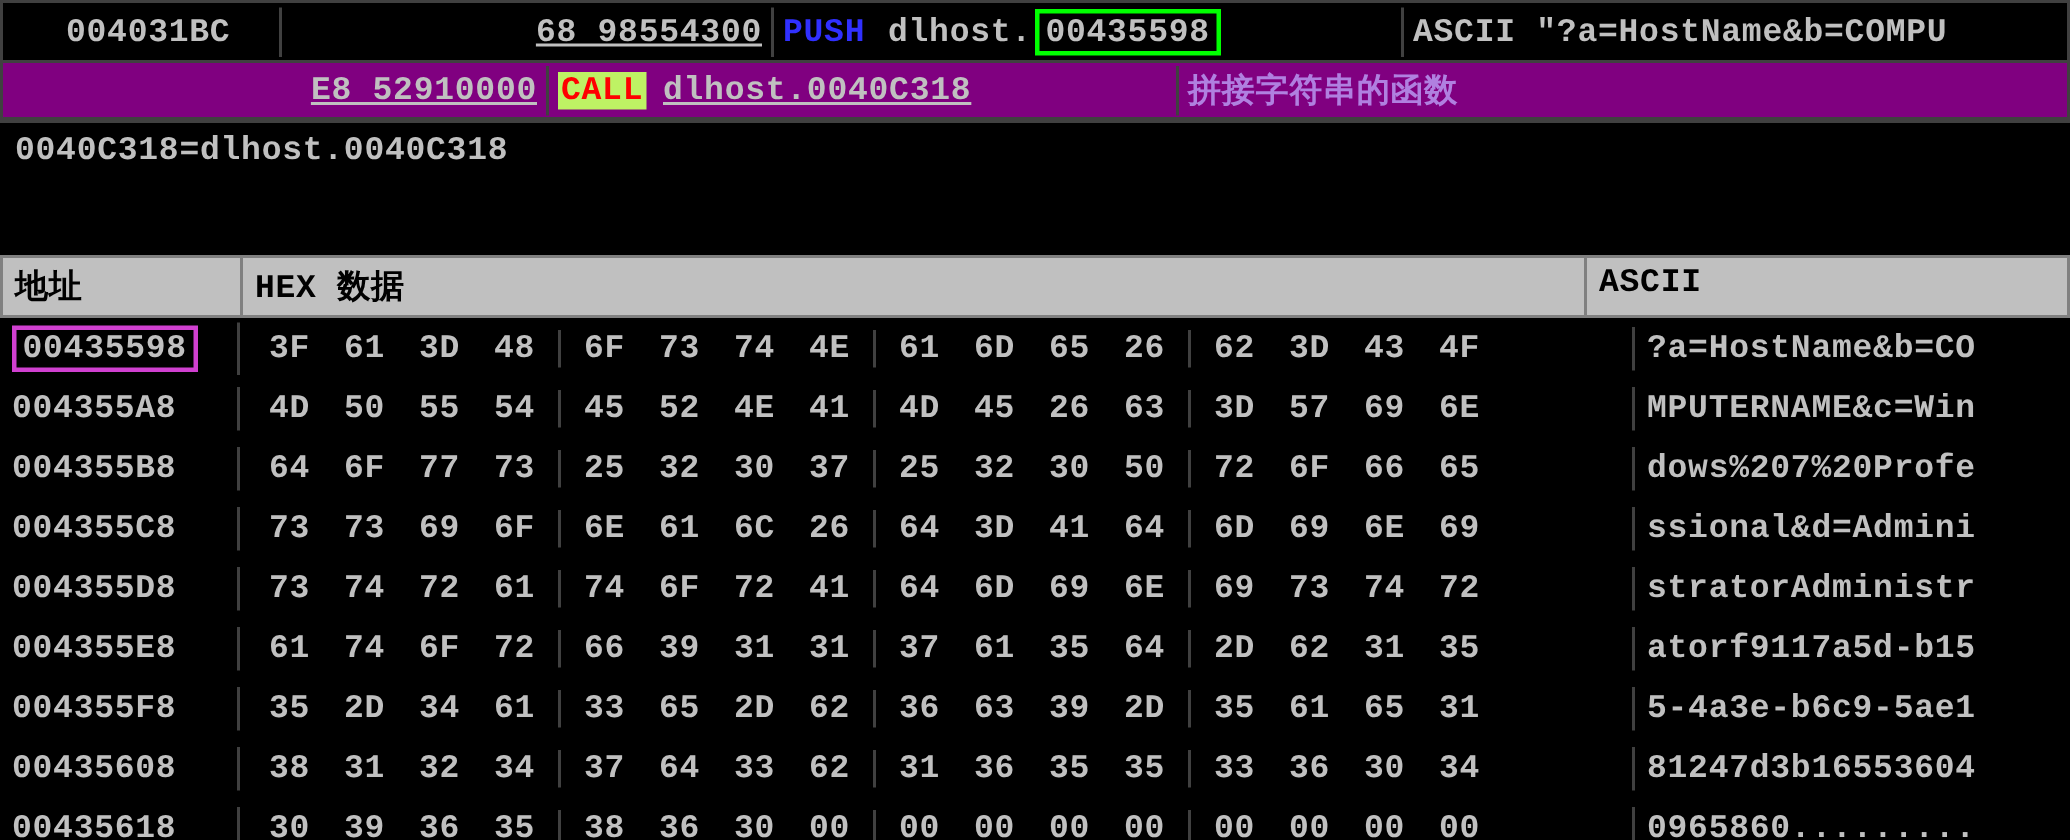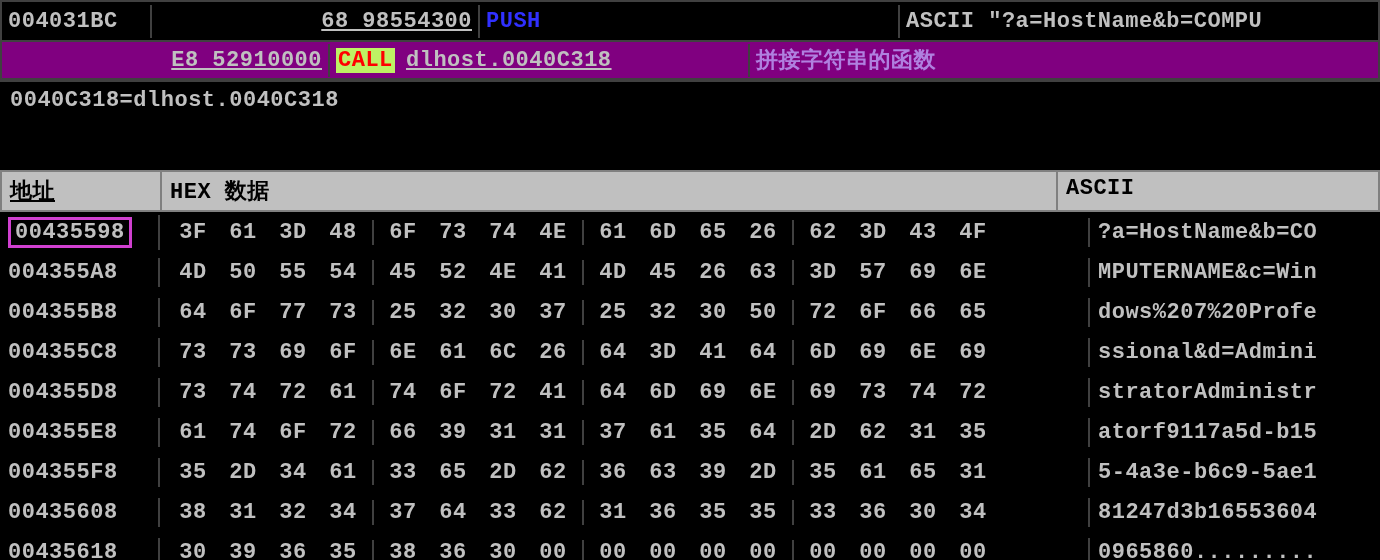--- a/index.html
+++ b/index.html
@@ -8,39 +8,39 @@
   font-family: "Courier New", monospace;
   font-weight: bold;
   font-size: 22px;
   color: #c0c0c0;
   width: 1380px;
   height: 560px;
   overflow: hidden;
   letter-spacing: 0.5px;
 }
 .disasm { width: 100%; }
-.drow { display: flex; align-items: center; height: 40px; border: 2px solid #404040; border-bottom: none; }
+.drow { display: flex; align-items: center; height: 40px; border: 2px solid #404040; border-bottom: none; padding-left: 36px; }
 .drow:last-child { border-bottom: 2px solid #404040; }
 .col-addr { width: 150px; padding: 4px 6px; text-align: left; border-right: 2px solid #404040; }
 .col-bytes { width: 300px; padding: 4px 6px; text-align: right; border-right: 2px solid #404040; margin-left: 28px; }
 .col-instr { width: 420px; padding: 4px 6px; border-right: 2px solid #404040; display: flex; align-items: center; }
 .col-com { flex: 1; padding: 4px 6px; white-space: nowrap; overflow: hidden; }
 .row0 { background: #000; color: #c0c0c0; }
 .row1 { background: #800080; color: #c0c0c0; }
 .addr-red { color: #ff0000; }
 .mnemonic { width: 70px; display: inline-block; }
 .push { color: #3030ff; }
 .call { background: #bef264; color: #ff0000; padding: 0 2px; }
 .operand { color: #c0c0c0; }
 .highlight-green { border: 3px solid #00ff00; padding: 0 4px; margin-left: 2px; }
 .underline { text-decoration: underline; }
 .comment-cn { color: #b080e0; font-weight: bold; }
 .infoarea { background: #000; padding: 6px 10px; height: 90px; color: #c0c0c0; border-top: 2px solid #404040; }
 .hexpane { display: flex; background: #c0c0c0; color: #000; border: 2px solid #808080; }
-.hp-addr { width: 160px; padding: 4px 8px; border-right: 2px solid #808080; text-decoration: underline; }
+.hp-addr { width: 160px; padding: 4px 8px; border-right: 2px solid #808080; }
 .hp-hex { flex: 1; padding: 4px 8px; border-right: 2px solid #808080; }
 .hp-ascii { width: 320px; padding: 4px 8px; }
 .hexbody { background: #000; color: #c0c0c0; }
 .hexrow { display: flex; align-items: center; height: 40px; }
 .hcell-addr { width: 160px; padding: 2px 8px; border-right: 2px solid #404040; }
 .hcell-hex { flex: 1; padding: 2px 8px; display: flex; }
 .hex-group { display: flex; border-right: 2px solid #404040; padding-right: 4px; margin-right: 4px; }
 .hex-group:last-child { border-right: none; margin-right: 0; padding-right: 0;}
 .hex-byte { width: 50px; text-align: center; }
 .hcell-ascii { width: 292px; padding: 2px 8px; border-left: 2px solid #404040; white-space: pre; overflow: hidden; }
@@ -48,20 +48,23 @@
 </style>
 </head>
 <body>
 
 <div class="disasm">
   <div class="drow row0">
     <div class="col-addr">004031BC</div>
     <div class="col-bytes"><span class="underline">68 98554300</span></div>
     <div class="col-instr">
       <span class="mnemonic push">PUSH</span>
+      <span class="operand">
+        <span>dlhost.</span><span class="highlight-green">00435598</span>
+      </span>
     </div>
     <div class="col-com">ASCII "?a=HostName&amp;b=COMPU</div>
   </div>
   <div class="drow row1">
     <div class="col-bytes"><span class="underline">E8 52910000</span></div>
     <div class="col-instr">
       <span class="mnemonic"><span class="call">CALL</span></span>
       <span class="operand underline">dlhost.0040C318</span>
     </div>
     <div class="col-com comment-cn">拼接字符串的函数</div>

